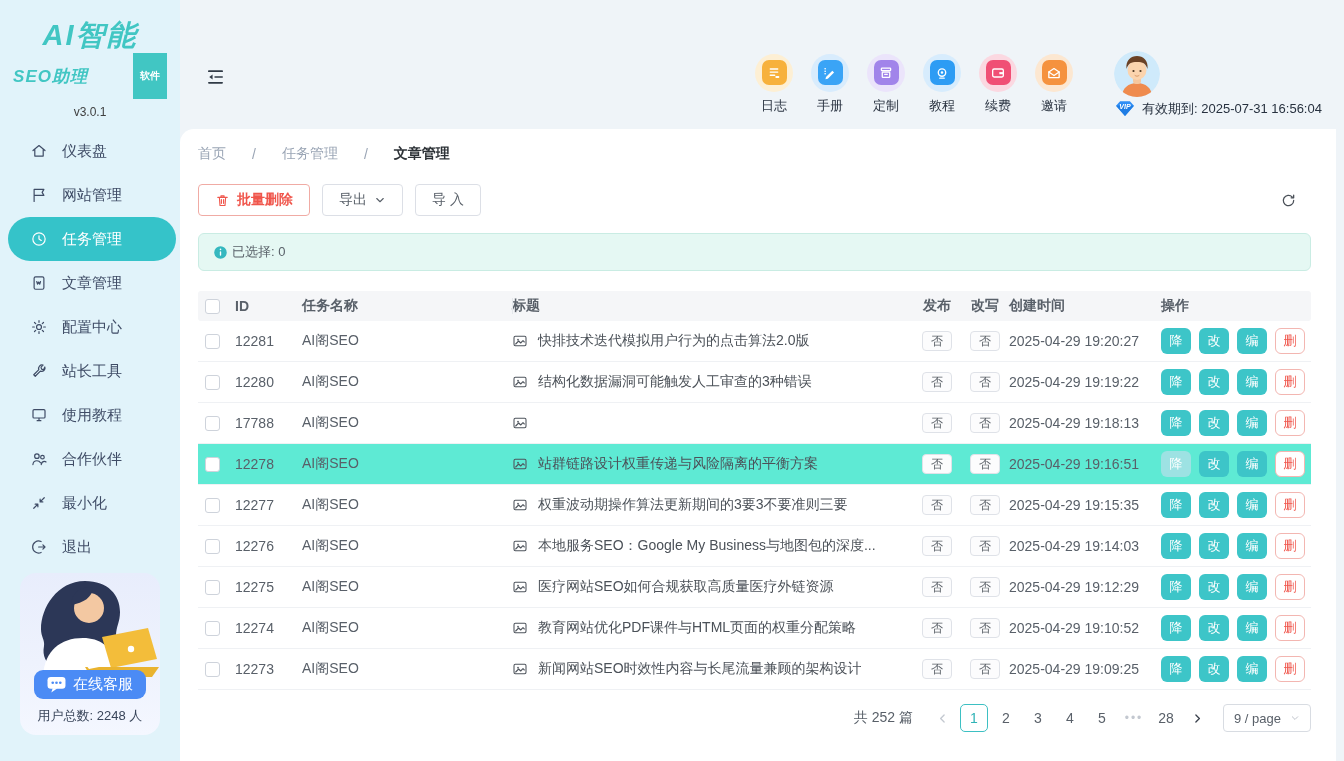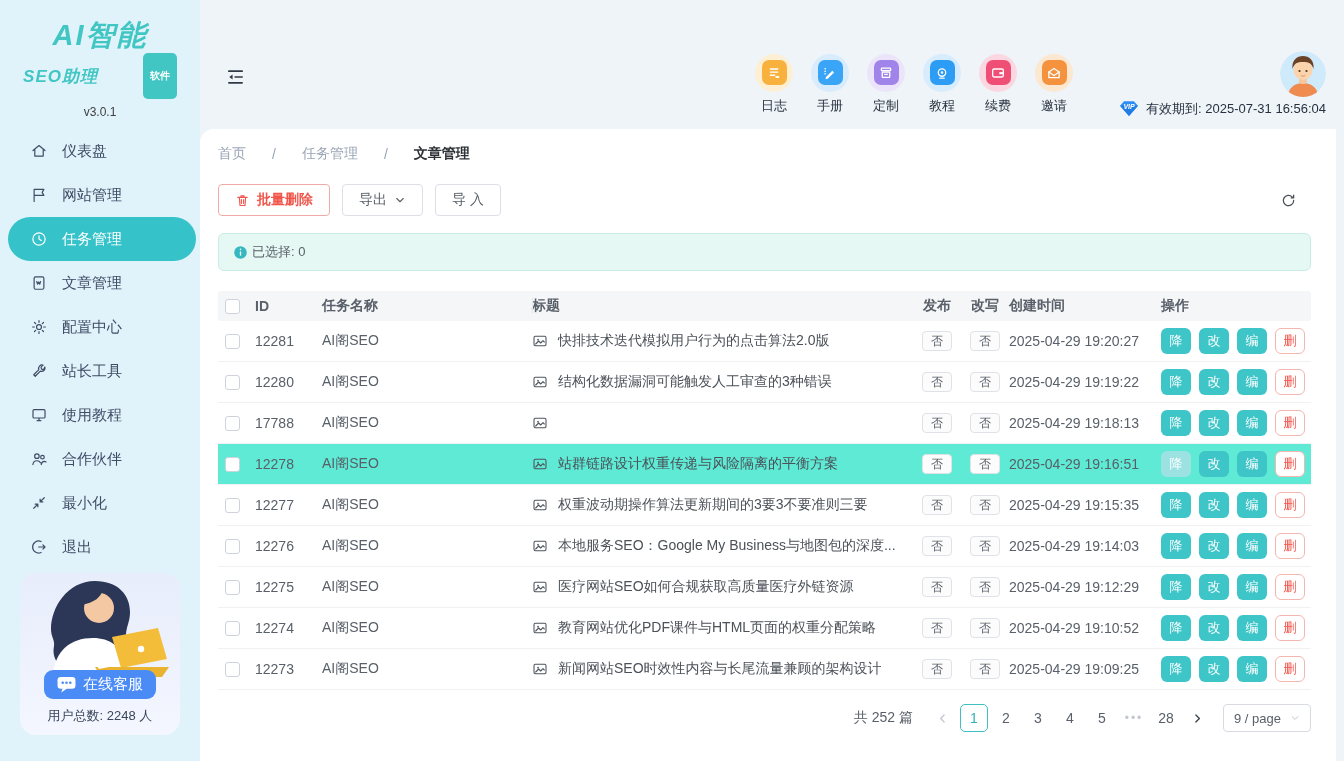--- a/index.html
+++ b/index.html
@@ -1,26 +1,26 @@
 <!DOCTYPE html>
 <html><head>
 <meta charset="utf-8">
 <style>
   * { margin:0; padding:0; box-sizing:border-box; }
   html,body { width:1344px; height:761px; overflow:hidden; }
   body { display:flex; font-family:"Liberation Sans","DejaVu Sans",sans-serif; background:#eff4f8; }
   .ic svg, .side-ic svg { display:block; }
 
   
-  .sidebar { width:200px; flex-shrink:0; background:#e1f3fa; position:relative; }
+  .sidebar { width:180px; flex-shrink:0; background:#e1f3fa; position:relative; }
   .logo { text-align:center; padding-top:16px; }
   .logo-main { font-size:29px; font-weight:bold; font-style:italic; color:#41c6c3; letter-spacing:2px; }
   .logo-sub { display:flex; justify-content:center; align-items:center; gap:5px; margin-top:-3px; }
   .logo-sub-text { font-size:17px; font-weight:bold; font-style:italic; color:#41c6c3; letter-spacing:1px; }
-  .logo-badge { font-size:10px; background:#41c6c3; color:#fff; border-radius:5px; padding:16px 7px; font-weight:bold;margin-left:40px; }
+  .logo-badge { font-size:10px; background:#41c6c3; color:#fff; border-radius:0; padding:16px 7px; font-weight:bold;margin-left:40px; }
   .version { font-size:12px; color:#404040; margin-top:6px; text-align:center; }
   .menu { margin-top:10px; }
   .side-item { height:44px; display:flex; align-items:center; gap:14px; padding-left:30px; font-size:15px; color:#3f4c66; cursor:pointer; }
   .side-ic { width:18px; height:18px; color:inherit; }
   .side-ic svg { width:18px; height:18px; }
   .side-item.active { background:#35c3c9; color:#fff; border-radius:22px; margin:0 4px 0 8px; padding-left:22px; }
 
   .cs-card { position:absolute; left:20px; right:20px; bottom:26px; height:162px; border-radius:16px;
              background:linear-gradient(180deg,#e8edfc 0%,#eef2fd 55%,#f4f7ff 100%); }
   .cs-illu { position:absolute; top:2px; left:50%; transform:translateX(-50%); }
@@ -30,21 +30,21 @@
 
   
   .main { flex:1; display:flex; flex-direction:column; min-width:0;margin-top:39px; }
   .topbar { height:90px; display:flex; align-items:center; padding:0 8px 0 25px; flex-shrink:0; }
   .collapse-btn { align-self:flex-start; margin-top:28px; cursor:pointer; color:#303a46; }
   .quick { display:flex; margin-left:auto; }
   .quick-item { width:56px; display:flex; flex-direction:column; align-items:center; cursor:pointer; }
   .q-glow { width:38px; height:38px; border-radius:50%; display:flex; align-items:center; justify-content:center; }
   .q-ic { width:25px; height:25px; border-radius:7px; display:flex; align-items:center; justify-content:center; }
   .q-label { font-size:13px; color:#2b3442; margin-top:5px; }
-  .account { display:flex; flex-direction:column; align-items:flex-end; margin-left:32px; margin-right:10px; min-width:212px; }
+  .account { display:flex; flex-direction:column; align-items:flex-start; margin-left:32px; margin-right:10px; min-width:212px; }
   .avatar { width:46px; height:46px; border-radius:50%; overflow:hidden; cursor:pointer; }
   .vip-row { display:flex; align-items:center; gap:6px; margin-top:3px; font-size:13px; color:#27313f; white-space:nowrap; }
 
   
   .card { flex:1; background:#fff; border-top-left-radius:14px; margin-right:8px; padding:16px 25px 0 18px; display:flex; flex-direction:column; overflow:hidden; }
   .breadcrumb { font-size:14px; color:#9aa5b5; display:flex; gap:26px; align-items:center; }
   .breadcrumb .bc-current { color:#2d3237; font-weight:bold; }
   .toolbar { margin-top:21px; display:flex; gap:12px; align-items:center; }
   .btn { height:32px; border-radius:4px; border:1px solid #dcdfe6; background:#fff; font-size:14px; color:#596069; display:flex; align-items:center; gap:7px; padding:0 16px; cursor:pointer; white-space:nowrap; }
   .btn-danger { border-color:#f0aba4; color:#f0564c;font-weight:bold; }

